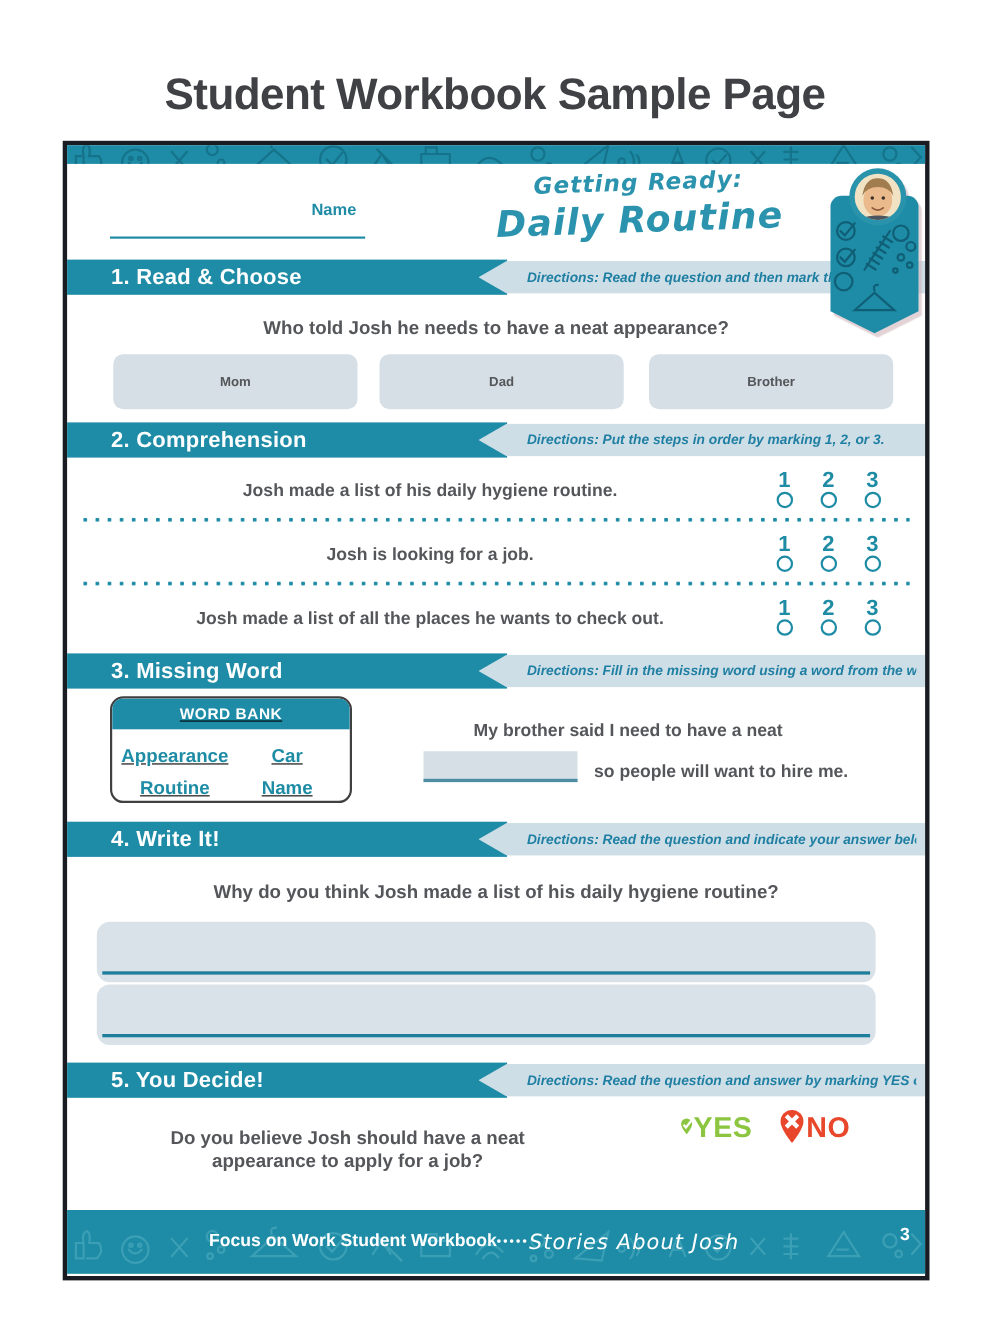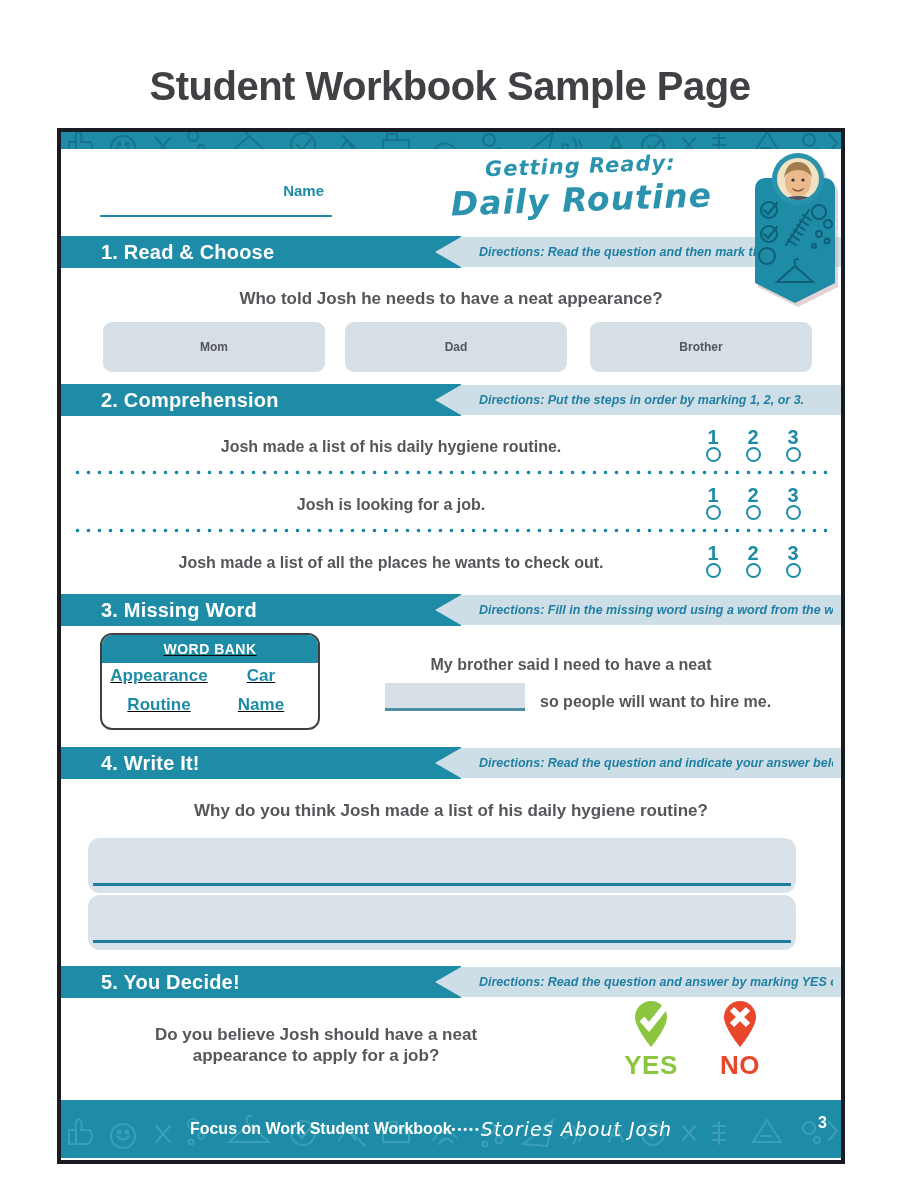--- a/index.html
+++ b/index.html
@@ -55,32 +55,32 @@
   .rank .num{color:#1f8ca6;font-size:20px;font-weight:bold;line-height:18px;}
   .rank .circ{width:15px;height:15px;border:2px solid #1f8ca6;border-radius:50%;box-sizing:border-box;margin-top:1px;}
   .dotsep{position:absolute;left:14px;width:752px;height:5px;
     background-image:radial-gradient(circle at 2.5px 2.5px,#1f8ca6 1.7px,rgba(0,0,0,0) 2.1px);
     background-size:11px 5px;background-repeat:repeat-x;}
   
   .wordbank{position:absolute;left:39px;top:501px;width:220px;height:97px;border:2px solid #404040;
     border-radius:12px;background:#fff;box-sizing:border-box;overflow:hidden;text-decoration:underline;}
   .wordbank .wb-head{height:28px;background:#1e8ca6;color:#fff;text-align:center;line-height:28px;
     font-size:14px;font-weight:bold;letter-spacing:.5px;}
-  .wordbank .wb-grid{display:grid;grid-template-columns:1fr 1fr;padding:3px 6px;row-gap:9px;
+  .wordbank .wb-grid{display:grid;grid-template-columns:1fr 1fr;padding:15px 6px;row-gap:9px;
     color:#1f8ca6;font-weight:bold;font-size:17px;text-align:center;}
   .s3line1{position:absolute;left:360px;top:524px;width:300px;text-align:center;
     color:#54565a;font-weight:bold;font-size:16px;}
   .blank{position:absolute;left:324px;top:551px;width:140px;height:25px;background:#d5dfe5;
     border-bottom:3px solid #4e8da1;}
   .s3line2{position:absolute;left:479px;top:560px;color:#54565a;font-weight:bold;font-size:16px;line-height:20px;}
   
   .writebox{position:absolute;left:27px;width:708px;height:55px;background:#d9e2e8;border-radius:12px;}
   .writebox::after{content:'';position:absolute;left:5px;right:5px;bottom:7px;height:3px;background:#1d7f9b;}
   
-  .decide{position:absolute;top:868px;width:66px;display:flex;flex-direction:column;align-items:center;}
+  .decide{position:absolute;top:868px;width:66px;display:flex;flex-direction:row;align-items:center;}
   .decide .lbl{font-size:26px;font-weight:bold;margin-top:2px;letter-spacing:.5px;}
   .decide.yes{left:557px;}  .decide.yes .lbl{color:#8cc640;}
   .decide.no{left:646px;}   .decide.no .lbl{color:#e8472b;text-align:center;}
   
   .footer{position:absolute;left:0;top:968px;width:780px;height:58px;background:#1e8ca6;overflow:hidden;}
   .footer svg.doodles{position:absolute;left:0;top:6px;color:#58b2c4;opacity:.5;}
   .footer .line{position:absolute;left:0;top:0;width:740px;height:58px;display:flex;align-items:center;justify-content:center;}
   .footer .wk{color:#fff;font-weight:bold;font-size:16px;}
   .footer .dots{color:#fff;font-size:11px;letter-spacing:2px;font-weight:bold;}
   .footer .series{color:#fff;font-size:19px;font-style:italic;font-family:"DejaVu Sans",sans-serif;letter-spacing:1px;}

